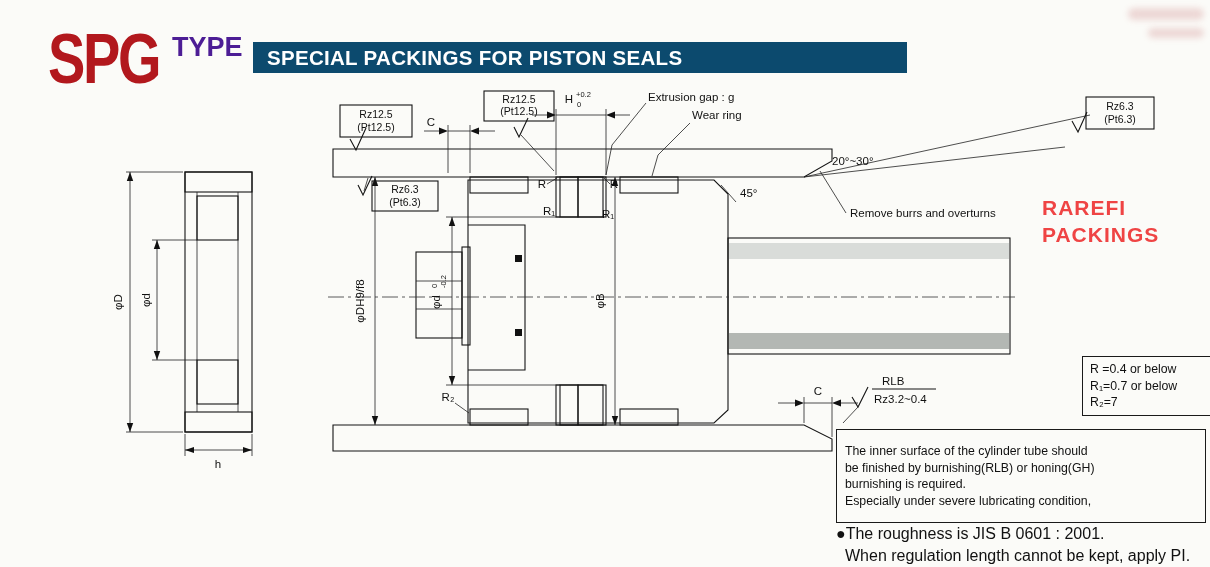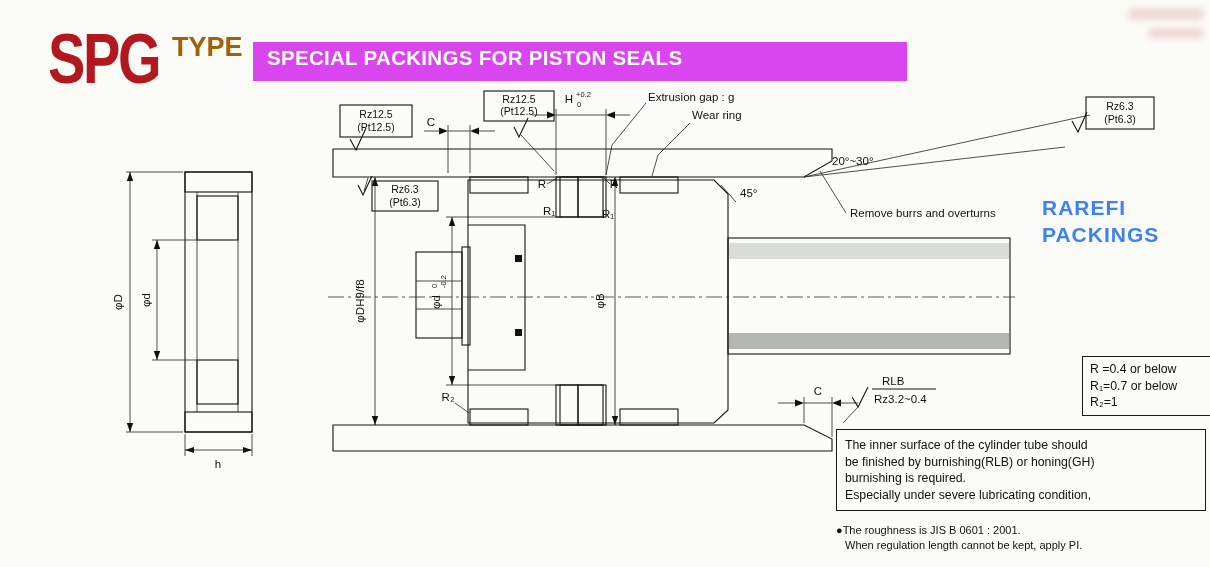--- a/index.html
+++ b/index.html
@@ -1,28 +1,28 @@
 <!DOCTYPE html>
 <html><head>
 <meta charset="utf-8">
 <style>
   html,body{margin:0;padding:0;}
   .page{position:relative;width:1210px;height:567px;background:#fbfbf8;font-family:"Liberation Sans",sans-serif;overflow:hidden;color:#111;}
   .spg-logo{position:absolute;left:48px;top:24px;font-size:70px;font-weight:bold;color:#b2181d;letter-spacing:-3px;line-height:1;transform:scaleX(.8);transform-origin:left top;}
-  .spg-type{position:absolute;left:172px;top:34px;font-size:27px;font-weight:bold;color:#a16207;line-height:1;}
-  .banner{position:absolute;left:253px;top:42px;width:640px;height:39px;background:#d946ef;color:#fff;font-size:20.5px;font-weight:bold;line-height:31px;padding-left:14px;letter-spacing:.3px;}
+  .spg-type{position:absolute;left:172px;top:34px;font-size:27px;font-weight:bold;color:#4c1d95;line-height:1;}
+  .banner{position:absolute;left:253px;top:42px;width:640px;height:31px;background:#0c4a6e;color:#fff;font-size:20.5px;font-weight:bold;line-height:31px;padding-left:14px;letter-spacing:.3px;}
   .svg-abs{position:absolute;}
   #left-svg{left:100px;top:160px;}
   #main-svg{left:320px;top:85px;}
   .note-box{position:absolute;border:1.5px solid #1a1a1a;font-size:12.3px;line-height:1.35;color:#111;background:#fbfbf8;z-index:5;}
   #radius-box{left:1082px;top:356px;width:118px;padding:4px 7px;}
-  #surface-box{left:836px;top:429px;width:352px;padding:7px 8px;}
-  .footnotes{position:absolute;left:836px;top:523px;width:374px;font-size:11px;line-height:1.4;color:#111;z-index:5;}
+  #surface-box{left:836px;top:429px;width:352px;padding:13px 8px;}
+  .footnotes{position:absolute;left:836px;top:523px;width:374px;font-size:16px;line-height:1.4;color:#111;z-index:5;}
   .footnotes .fn2{padding-left:9px;}
-  .ghost-text{position:absolute;left:1042px;top:194px;font-size:21px;font-weight:bold;color:#3b82f6;line-height:1.3;letter-spacing:1px;filter:blur(.5px);z-index:1;}
+  .ghost-text{position:absolute;left:1042px;top:194px;font-size:21px;font-weight:bold;color:#ef4444;line-height:1.3;letter-spacing:1px;filter:blur(.5px);z-index:1;}
   .smudge{position:absolute;background:#c97c7c;opacity:.28;filter:blur(3px);border-radius:6px;}
   #smudge1{left:1128px;top:8px;width:76px;height:12px;}
   #smudge2{left:1148px;top:28px;width:56px;height:10px;}
   svg text{fill:#111;font-family:"Liberation Sans",sans-serif;}
   .lbl{font-size:11.5px;}
   .lbl-m{font-size:10.5px;}
   .lbl-s{font-size:7.5px;}
   .thin{stroke:#222;stroke-width:.8;fill:none;}
   .med{stroke:#141414;stroke-width:1.1;fill:none;}
   .arrow{fill:#111;stroke:none;}
@@ -246,21 +246,21 @@
       <text class="lbl" x="294" y="103" text-anchor="middle">R</text>
       <text class="lbl" x="229" y="130" text-anchor="middle">R₁</text>
       <text class="lbl" x="288" y="133" text-anchor="middle">R₁</text>
       <text class="lbl" x="128" y="316" text-anchor="middle">R₂</text>
     </g>
   </svg>
 
   <div class="note-box" id="radius-box">
     <div>R =0.4 or below</div>
     <div>R₁=0.7 or below</div>
-    <div>R₂=1</div>
+    <div>R₂=7</div>
   </div>
 
   <div class="note-box" id="surface-box">
     <div>The inner surface of the cylinder tube should</div>
     <div>be finished by burnishing(RLB) or honing(GH)</div>
     <div>burnishing is required.</div>
     <div>Especially under severe lubricating condition,</div>
   </div>
 
   <div class="footnotes">

